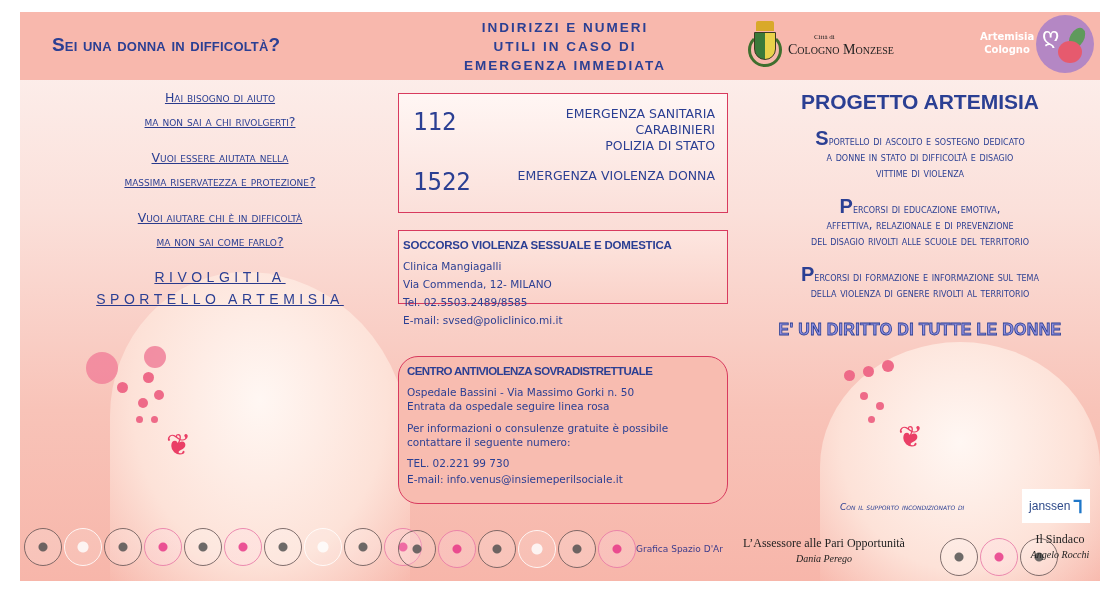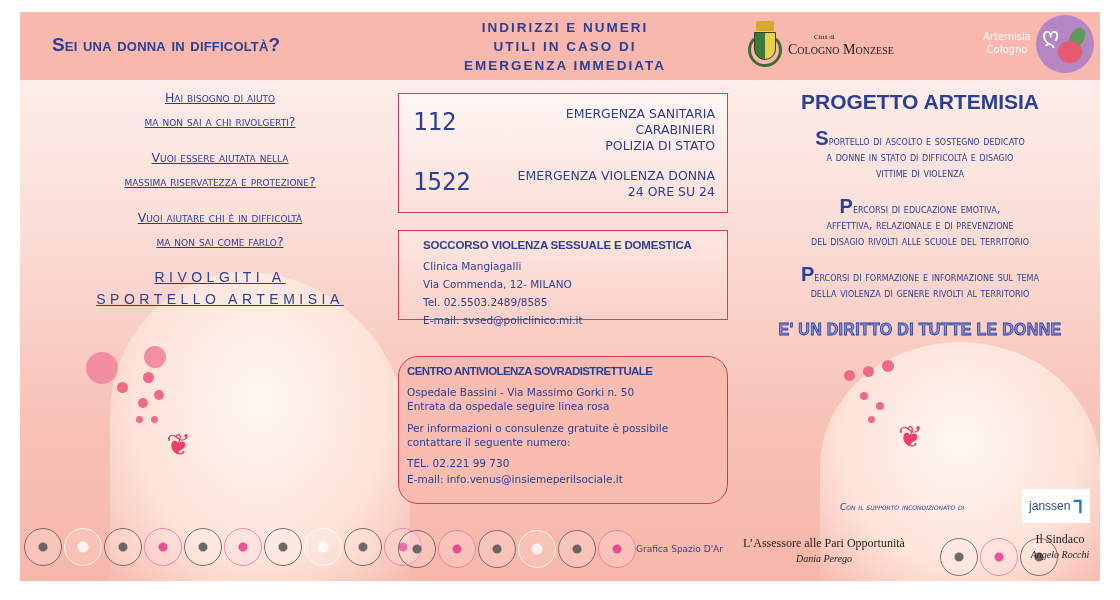--- a/index.html
+++ b/index.html
@@ -64,23 +64,23 @@
   .num-row { position: absolute; left: 0; width: 100%; }
   .num {
     position: absolute; left: 14px; font-family: "DejaVu Sans Mono", monospace;
     font-size: 24px; color: #2b3f93;
   }
   .num-desc {
     position: absolute; right: 12px; text-align: right;
     font-family: "DejaVu Sans", sans-serif; font-size: 12.5px; color: #2b3f93; line-height: 16px;
   }
   .box-soccorso {
-    left: 378px; top: 218px; width: 330px; height: 90px;
+    left: 378px; top: 218px; width: 330px; height: 74px;
     background: linear-gradient(180deg, #fde6e0 0%, #fad2c9 100%);
-    padding: 8px 24px;
+    padding: 8px 4px;
   }
   .box-centro {
     left: 378px; top: 344px; width: 330px; height: 148px;
     background: #f8bcb0; padding: 8px 8px; border-radius: 20px;
   }
   .box-heading {
     font-family: "Liberation Sans", sans-serif; font-weight: bold; font-size: 11.5px; color: #2b3f93;
     letter-spacing: -0.2px;
   }
   .box-line {
@@ -99,21 +99,21 @@
     width: 34px; height: 48px; position: relative;
   }
   .crest .crown { position: absolute; left: 8px; top: 0; width: 18px; height: 10px; background: #d9a929; border-radius: 2px 2px 0 0; }
   .crest .shield { position: absolute; left: 6px; top: 11px; width: 22px; height: 28px; background: linear-gradient(90deg, #3a7a3a 50%, #e9d24a 50%); border: 1px solid #3b3b22; border-radius: 0 0 11px 11px; }
   .crest .wreath { position: absolute; left: 0; top: 12px; width: 34px; height: 34px; border: 3px solid #3f6f2e; border-top-color: transparent; border-radius: 50%; }
   .comune-text { font-family: "Liberation Serif", serif; color: #222; line-height: 1; }
   .comune-text .citta { font-size: 7px; display: block; margin-left: 26px; }
   .comune-text .nome { font-size: 14px; font-variant: small-caps; }
   .artemisia-label {
     position: absolute; left: 960px; top: 18px; width: 54px; text-align: center;
-    font-family: "DejaVu Sans", sans-serif; font-weight: normal; font-size: 10px; color: #ffffff; line-height: 13px;
+    font-family: "DejaVu Sans", sans-serif; font-weight: bold; font-size: 10px; color: #ffffff; line-height: 13px;
   }
   .artemisia-logo {
     position: absolute; left: 1016px; top: 3px; width: 58px; height: 58px; border-radius: 50%;
     background: #b487c4; overflow: hidden;
   }
   .artemisia-logo .petal { position: absolute; left: 22px; top: 26px; width: 24px; height: 22px; border-radius: 50%; background: #e65a6e; }
   .artemisia-logo .leaf { position: absolute; left: 34px; top: 12px; width: 14px; height: 22px; border-radius: 50%; background: #5f9a5c; transform: rotate(30deg); }
   .artemisia-logo .wing { position: absolute; left: 6px; top: 8px; font-size: 22px; color: #ffffff; }
 
   .right-title {
@@ -217,21 +217,20 @@
       <div class="num-desc" style="top:4px;">
         <div>EMERGENZA SANITARIA</div>
         <div>CARABINIERI</div>
         <div>POLIZIA DI STATO</div>
       </div>
     </div>
     <div class="num-row" style="top:70px;height:44px;">
       <span class="num" style="top:4px;">1522</span>
       <div class="num-desc" style="top:4px;">
         <div>EMERGENZA VIOLENZA DONNA</div>
-        <div>24 ORE SU 24</div>
       </div>
     </div>
   </div>
 
   <div class="box box-soccorso">
     <div class="box-heading" style="margin-bottom:6px;">SOCCORSO VIOLENZA SESSUALE E DOMESTICA</div>
     <div class="box-line">Clinica Mangiagalli</div>
     <div class="box-line">Via Commenda, 12- MILANO</div>
     <div class="box-line">Tel. 02.5503.2489/8585</div>
     <div class="box-line">E-mail: svsed@policlinico.mi.it</div>

